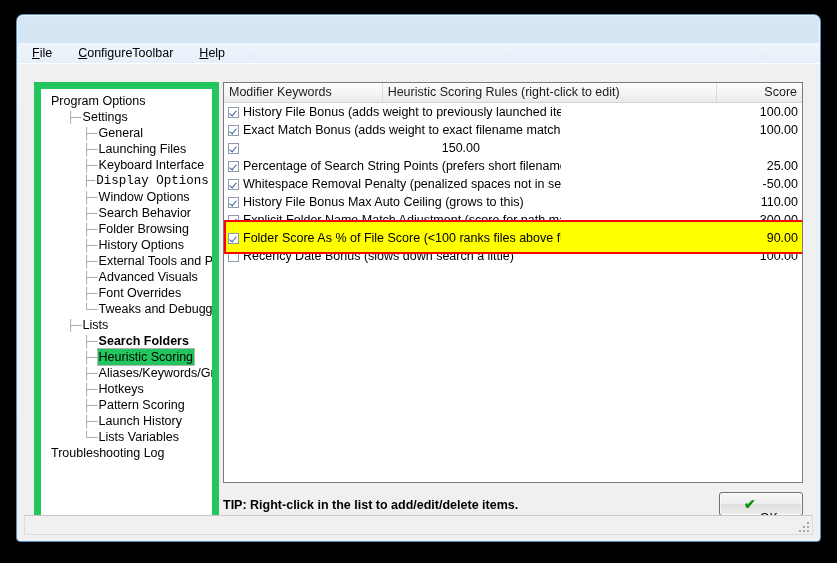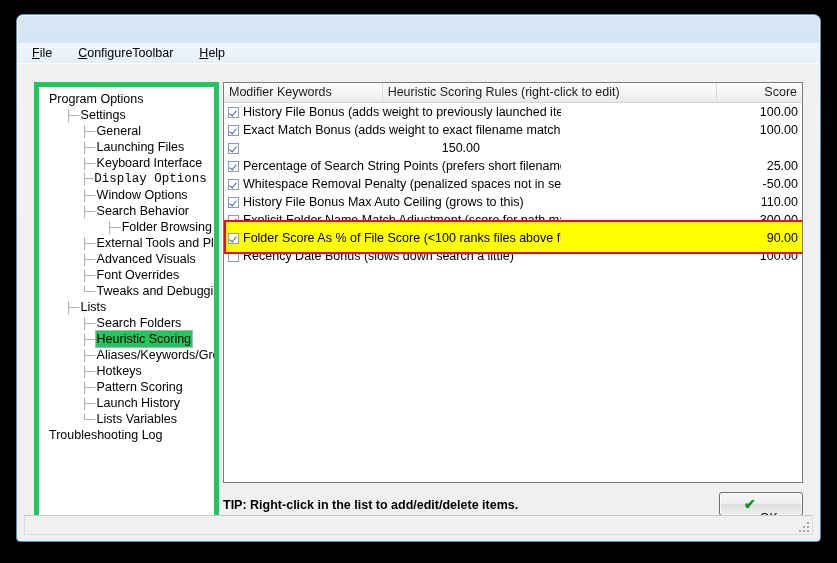--- a/index.html
+++ b/index.html
@@ -107,21 +107,21 @@
   }
 
   
   #tree-panel {
     position: absolute;
     left: 16px;
     top: 18px;
     width: 185px;
     height: 449px;
     background: #ffffff;
-    border: 5px solid #22c55e;
+    border: 7px solid #22c55e;
     box-sizing: border-box;
     overflow: hidden;
   }
   .tree-row {
     position: relative;
     height: 16px;
     line-height: 16px;
     font-size: 12.5px;
     color: #000000;
     white-space: nowrap;
@@ -320,27 +320,28 @@
     <div id="tree-panel">
       <div id="tree-inner" style="position:relative;padding:4px 0 0 8px;">
           <div class="tree-row" style="padding-left: 0px;"><span class="tree-label">Program Options</span></div>
           <div class="tree-row" style="padding-left: 18px;"><span class="tree-dash" style="color: rgb(154, 154, 154);">├─ </span><span class="tree-label">Settings</span></div>
           <div class="tree-row" style="padding-left: 34px;"><span class="tree-dash" style="color: rgb(154, 154, 154);">├─ </span><span class="tree-label">General</span></div>
           <div class="tree-row" style="padding-left: 34px;"><span class="tree-dash" style="color: rgb(154, 154, 154);">├─ </span><span class="tree-label">Launching Files</span></div>
           <div class="tree-row" style="padding-left: 34px;"><span class="tree-dash" style="color: rgb(154, 154, 154);">├─ </span><span class="tree-label">Keyboard Interface</span></div>
           <div class="tree-row" style="padding-left: 34px; font-family: Liberation Mono, monospace;"><span class="tree-dash" style="color: rgb(154, 154, 154);">├─ </span><span class="tree-label">Display Options</span></div>
           <div class="tree-row" style="padding-left: 34px;"><span class="tree-dash" style="color: rgb(154, 154, 154);">├─ </span><span class="tree-label">Window Options</span></div>
           <div class="tree-row" style="padding-left: 34px;"><span class="tree-dash" style="color: rgb(154, 154, 154);">├─ </span><span class="tree-label">Search Behavior</span></div>
-          <div class="tree-row" style="padding-left: 34px; text-align: right;"><span class="tree-dash" style="color: rgb(154, 154, 154);">├─ </span><span class="tree-label">Folder Browsing</span></div>
+          <div class="tree-row" style="padding-left: 34px;"><span class="tree-dash" style="color: rgb(154, 154, 154);">├─ </span><span class="tree-label">Folder Browsing</span></div>
+          <div class="tree-row" style="padding-left: 34px;"><span class="tree-dash" style="color: rgb(154, 154, 154);">├─ </span><span class="tree-label">History Options</span></div>
           <div class="tree-row" style="padding-left: 34px;"><span class="tree-dash" style="color: rgb(154, 154, 154);">├─ </span><span class="tree-label">External Tools and Plugins</span></div>
           <div class="tree-row" style="padding-left: 34px;"><span class="tree-dash" style="color: rgb(154, 154, 154);">├─ </span><span class="tree-label">Advanced Visuals</span></div>
           <div class="tree-row" style="padding-left: 34px;"><span class="tree-dash" style="color: rgb(154, 154, 154);">├─ </span><span class="tree-label">Font Overrides</span></div>
           <div class="tree-row" style="padding-left: 34px;"><span class="tree-dash" style="color: rgb(154, 154, 154);">└─ </span><span class="tree-label">Tweaks and Debugging</span></div>
           <div class="tree-row" style="padding-left: 18px;"><span class="tree-dash" style="color: rgb(154, 154, 154);">├─ </span><span class="tree-label">Lists</span></div>
-          <div class="tree-row" style="padding-left: 34px;"><span class="tree-dash" style="color: rgb(154, 154, 154);">├─ </span><span class="tree-label">Search Folders</span></div>
+          <div class="tree-row" style="padding-left: 34px; font-weight: bold;"><span class="tree-dash" style="color: rgb(154, 154, 154);">├─ </span><span class="tree-label">Search Folders</span></div>
           <div class="tree-row selected" style="padding-left: 34px;"><span class="tree-dash" style="color: rgb(154, 154, 154);">├─ </span><span class="tree-label">Heuristic Scoring</span></div>
           <div class="tree-row" style="padding-left: 34px;"><span class="tree-dash" style="color: rgb(154, 154, 154);">├─ </span><span class="tree-label">Aliases/Keywords/Groups</span></div>
           <div class="tree-row" style="padding-left: 34px;"><span class="tree-dash" style="color: rgb(154, 154, 154);">├─ </span><span class="tree-label">Hotkeys</span></div>
           <div class="tree-row" style="padding-left: 34px;"><span class="tree-dash" style="color: rgb(154, 154, 154);">├─ </span><span class="tree-label">Pattern Scoring</span></div>
           <div class="tree-row" style="padding-left: 34px;"><span class="tree-dash" style="color: rgb(154, 154, 154);">├─ </span><span class="tree-label">Launch History</span></div>
           <div class="tree-row" style="padding-left: 34px;"><span class="tree-dash" style="color: rgb(154, 154, 154);">└─ </span><span class="tree-label">Lists Variables</span></div>
           <div class="tree-row" style="padding-left: 0px;"><span class="tree-label">Troubleshooting Log</span></div>
         </div>
     </div>
 

